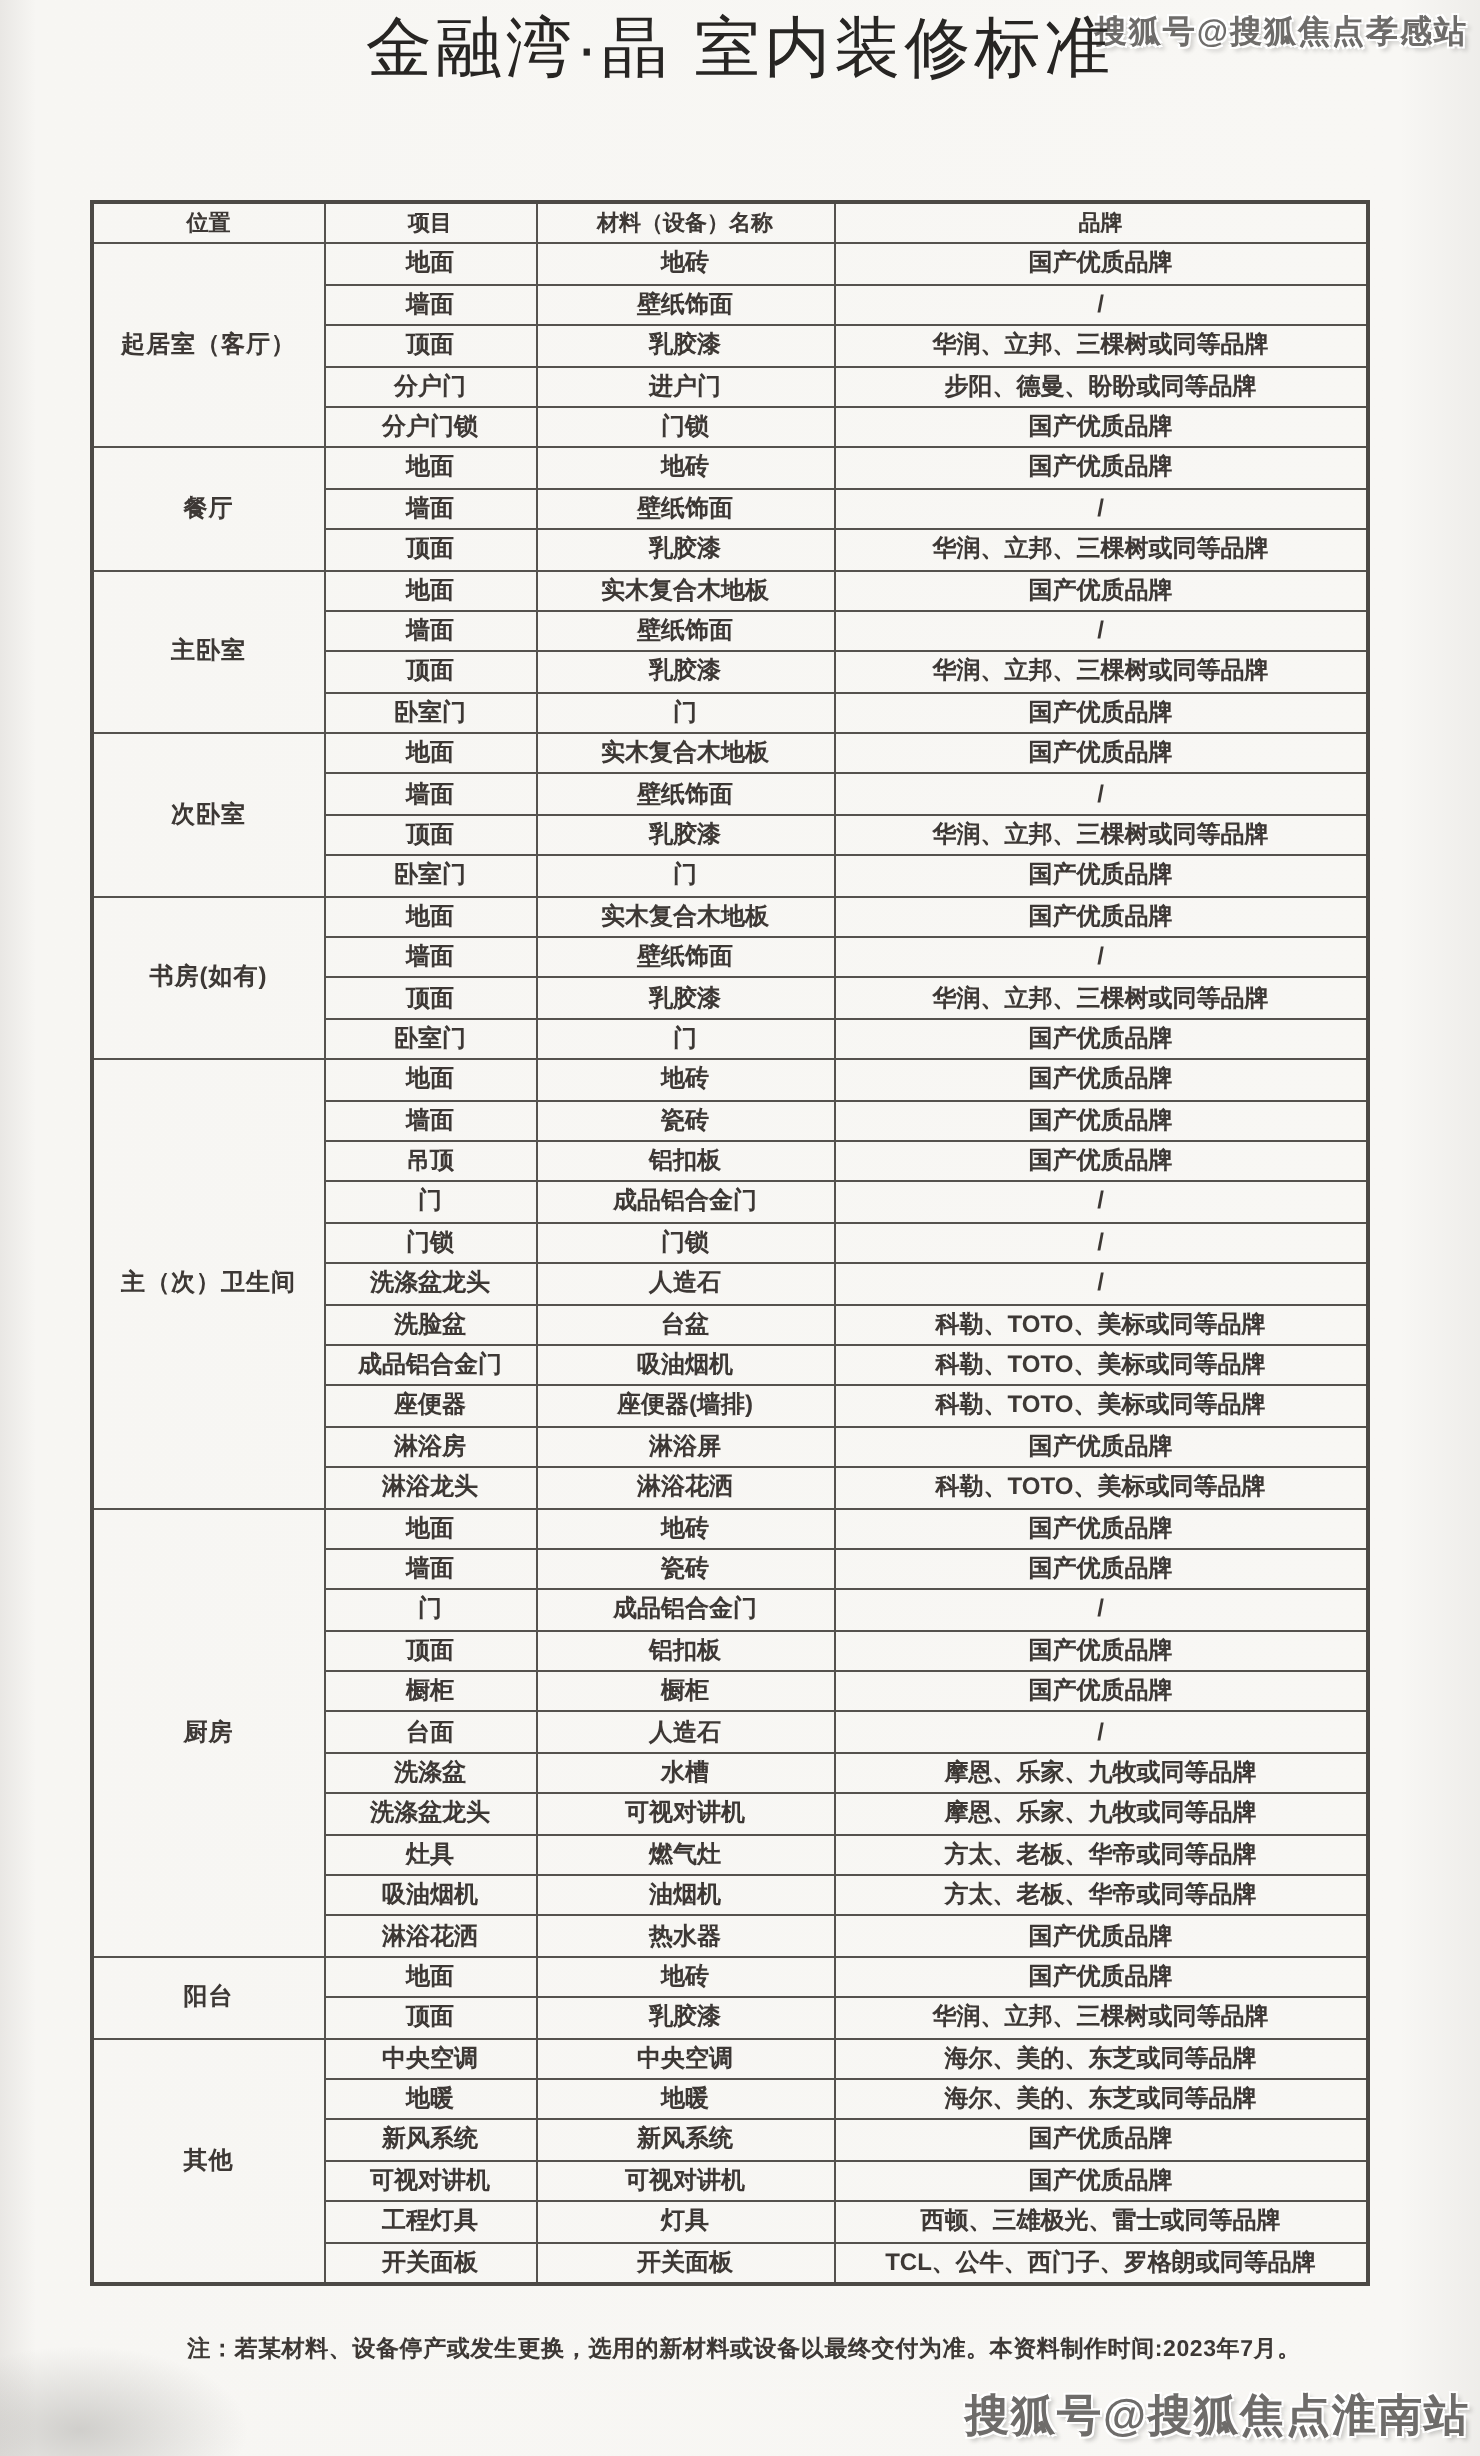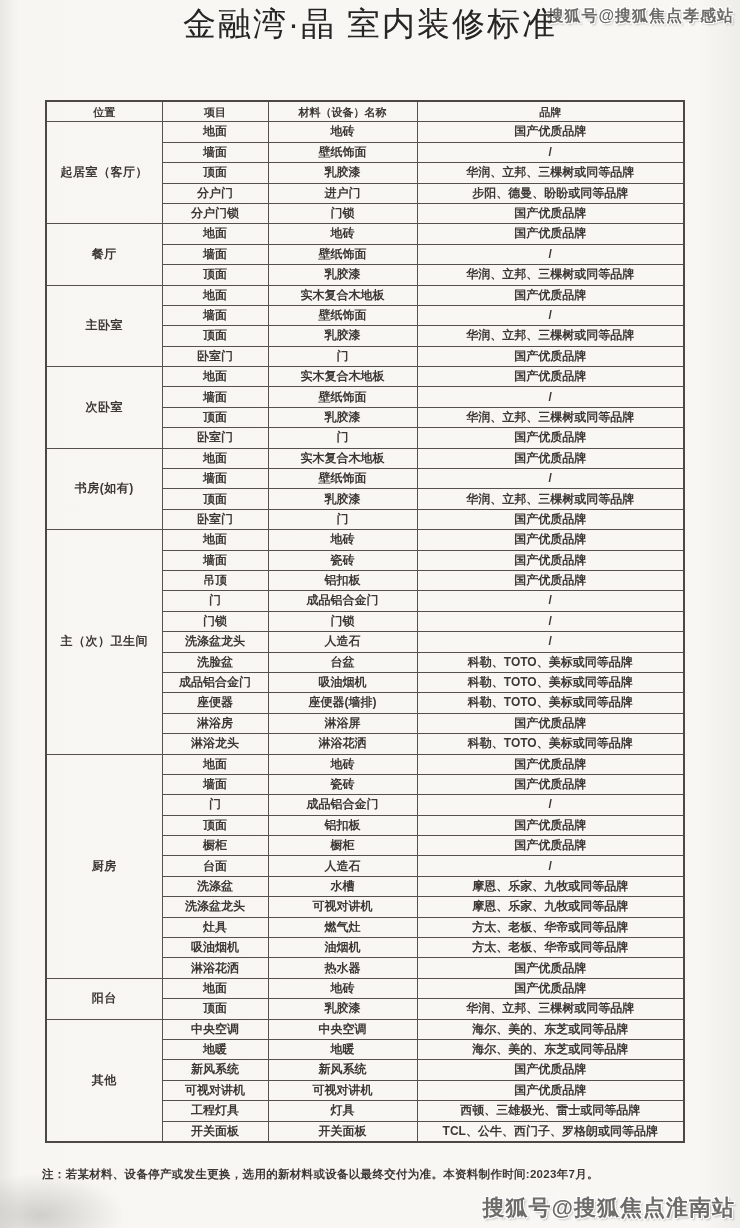--- a/index.html
+++ b/index.html
@@ -61,20 +61,21 @@
     white-space: nowrap;
   }
   table.grid { border: 2px solid #4c4945; }
   table.grid th { font-size: 11px; font-weight: 700; }
   td.loc { font-size: 12.5px; font-weight: 700; letter-spacing: 0.5px; }
   .note {
     position: absolute; top: 1167px; left: 42px; width: 660px;
     font-size: 11.5px; font-weight: 700;
     color: #3d3835;
     letter-spacing: 0.3px;
+    text-align: center;
   }
 </style>
 </head>
 <body>
 
 <div class="page">
 
   <div class="watermark wm-top">搜狐号@搜狐焦点孝感站</div>
 
   <h1 class="title">金融湾·晶 室内装修标准</h1>

